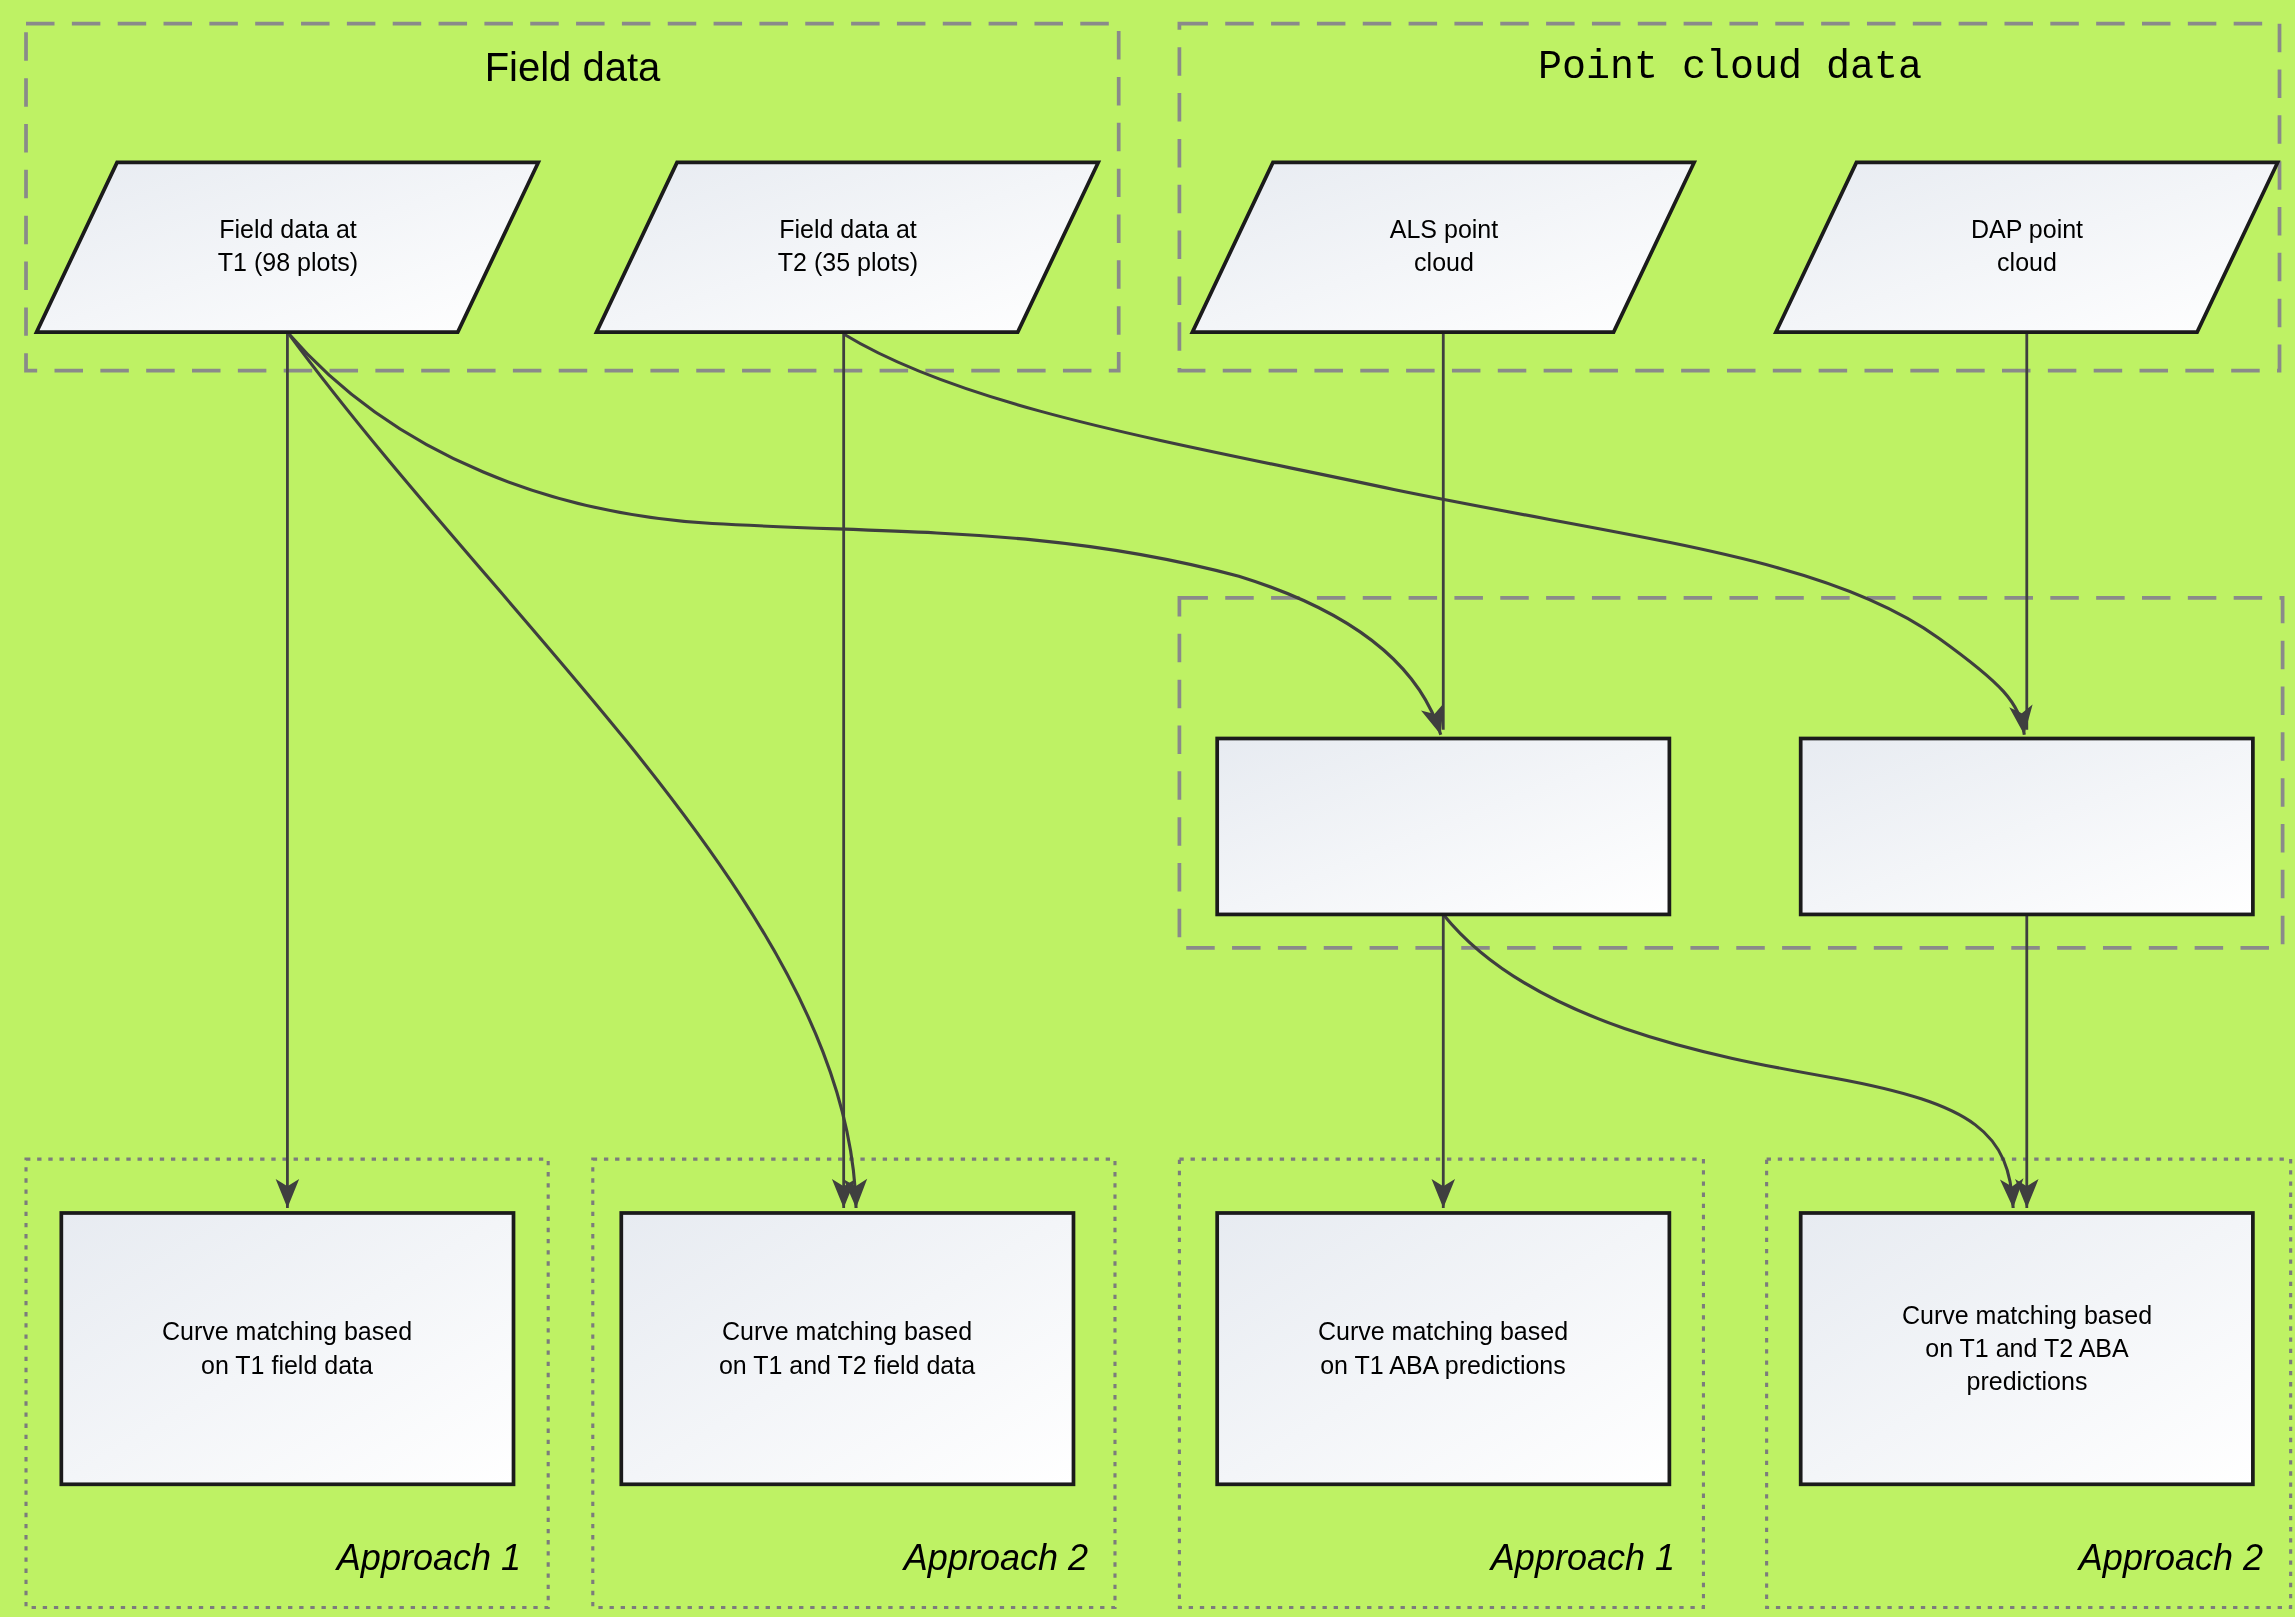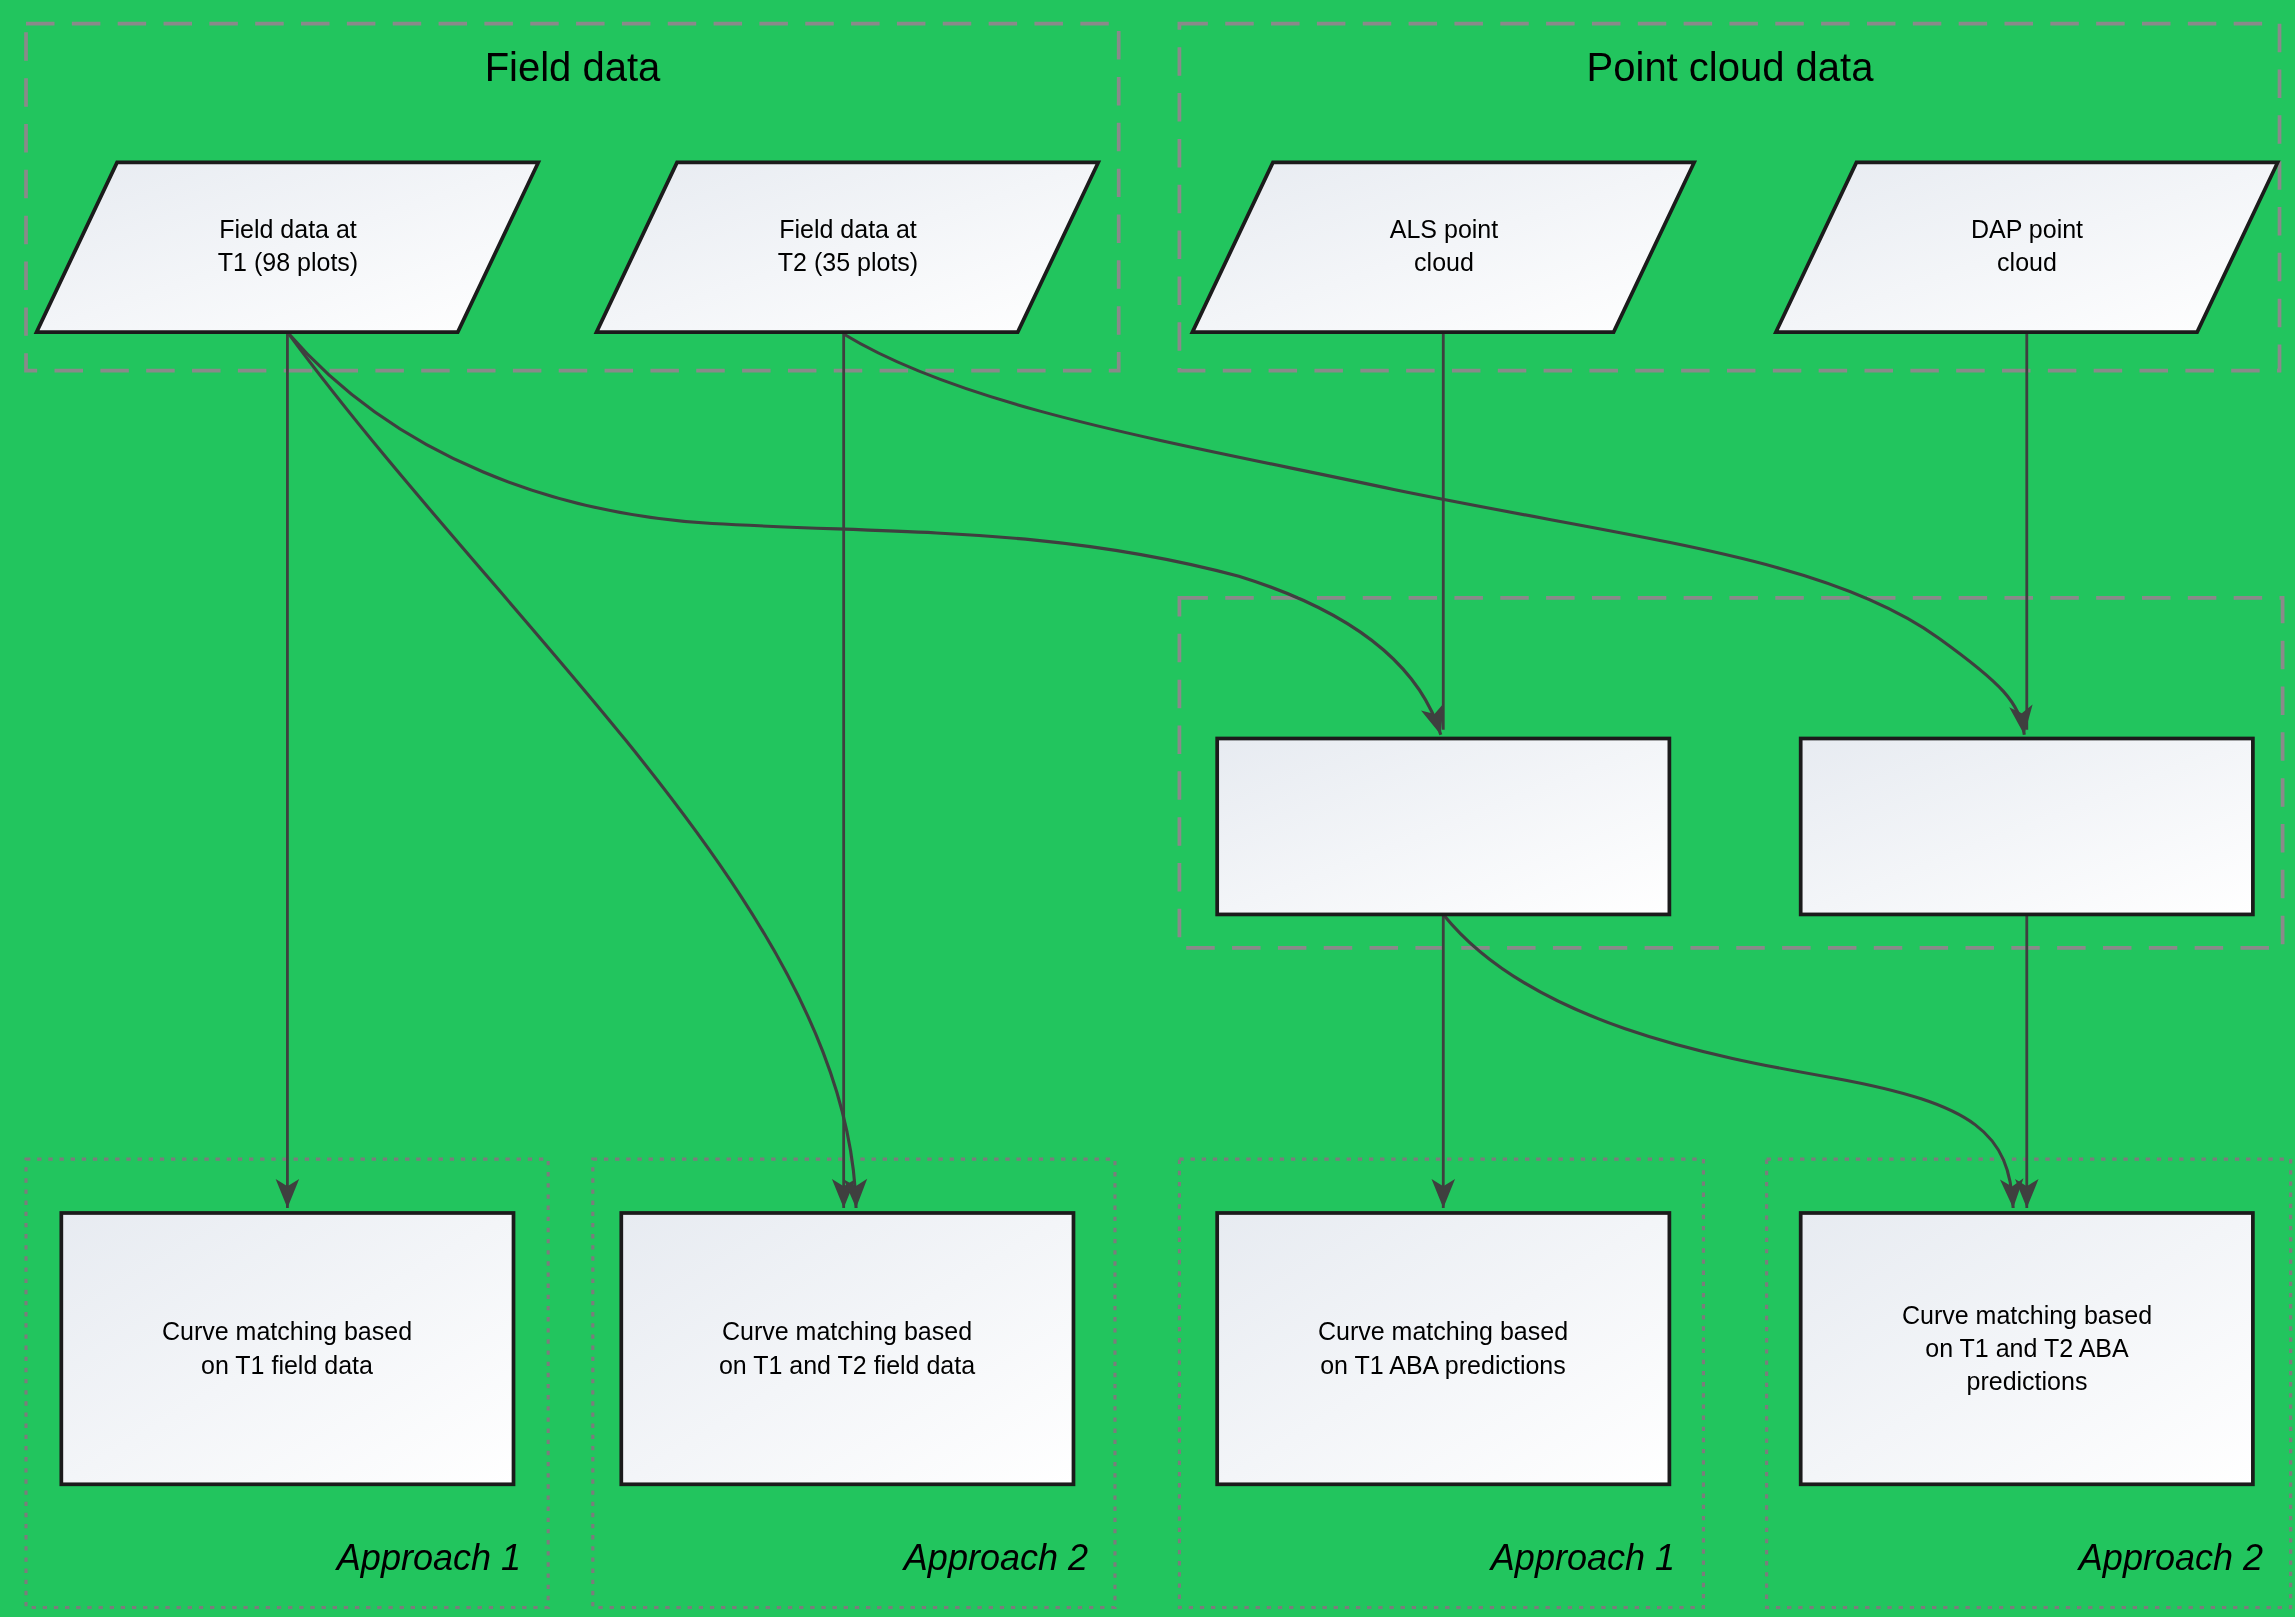--- a/index.html
+++ b/index.html
@@ -1,16 +1,16 @@
 <!DOCTYPE html>
 <html style="font-size:10px"><head>
 <meta charset="utf-8">
 <style>
   html,body{margin:0;padding:0;background:#ffffff;}
-  #canvas{position:relative;width:2295px;height:1617px;background:#22c55e;overflow:hidden;
+  #canvas{position:relative;width:2295px;height:1617px;background:#bef264;overflow:hidden;
           font-family:"Liberation Sans","DejaVu Sans",sans-serif;color:#000;}
   #wires{position:absolute;left:0;top:0;width:2295px;height:1617px;}
   .txt{position:absolute;display:flex;align-items:center;justify-content:center;
        text-align:center;white-space:pre-line;color:#000;}
   .group-title{font-size:40px;}
   .node-label{font-size:25px;line-height:1.33;}
   .approach{font-size:36px;font-style:italic;justify-content:flex-end;text-align:right;}
 </style>
 </head>
 <body>
@@ -56,21 +56,21 @@
     <rect x="1965" y="1192" width="730" height="284" fill="url(#nodeGrad)" stroke="#1b1b1b" stroke-width="6"></rect>
     <rect x="2907" y="1192" width="730" height="284" fill="url(#nodeGrad)" stroke="#1b1b1b" stroke-width="6"></rect>
 
     <rect x="99" y="1958" width="730" height="438" fill="url(#nodeGrad)" stroke="#1b1b1b" stroke-width="6"></rect>
     <rect x="1003" y="1958" width="730" height="438" fill="url(#nodeGrad)" stroke="#1b1b1b" stroke-width="6"></rect>
     <rect x="1965" y="1958" width="730" height="438" fill="url(#nodeGrad)" stroke="#1b1b1b" stroke-width="6"></rect>
     <rect x="2907" y="1958" width="730" height="438" fill="url(#nodeGrad)" stroke="#1b1b1b" stroke-width="6"></rect>
   </svg>
 
   <div class="txt group-title" style="left:26px;top:45px;width:1093px;height:45px;">Field data</div>
-  <div class="txt group-title" style="left:1180px;top:45px;width:1100px;height:45px;">Point cloud data</div>
+  <div class="txt group-title" style="left:1180px;top:45px;width:1100px;height:45px;font-family:Liberation Mono, monospace;">Point cloud data</div>
 
   <div class="txt node-label" style="left:37px;top:173px;width:502px;height:146px;">Field data at
 T1 (98 plots)</div>
   <div class="txt node-label" style="left:597px;top:173px;width:502px;height:146px;">Field data at
 T2 (35 plots)</div>
   <div class="txt node-label" style="left:1193px;top:173px;width:502px;height:146px;">ALS point
 cloud</div>
   <div class="txt node-label" style="left:1776px;top:173px;width:502px;height:146px;">DAP point
 cloud</div>
 

